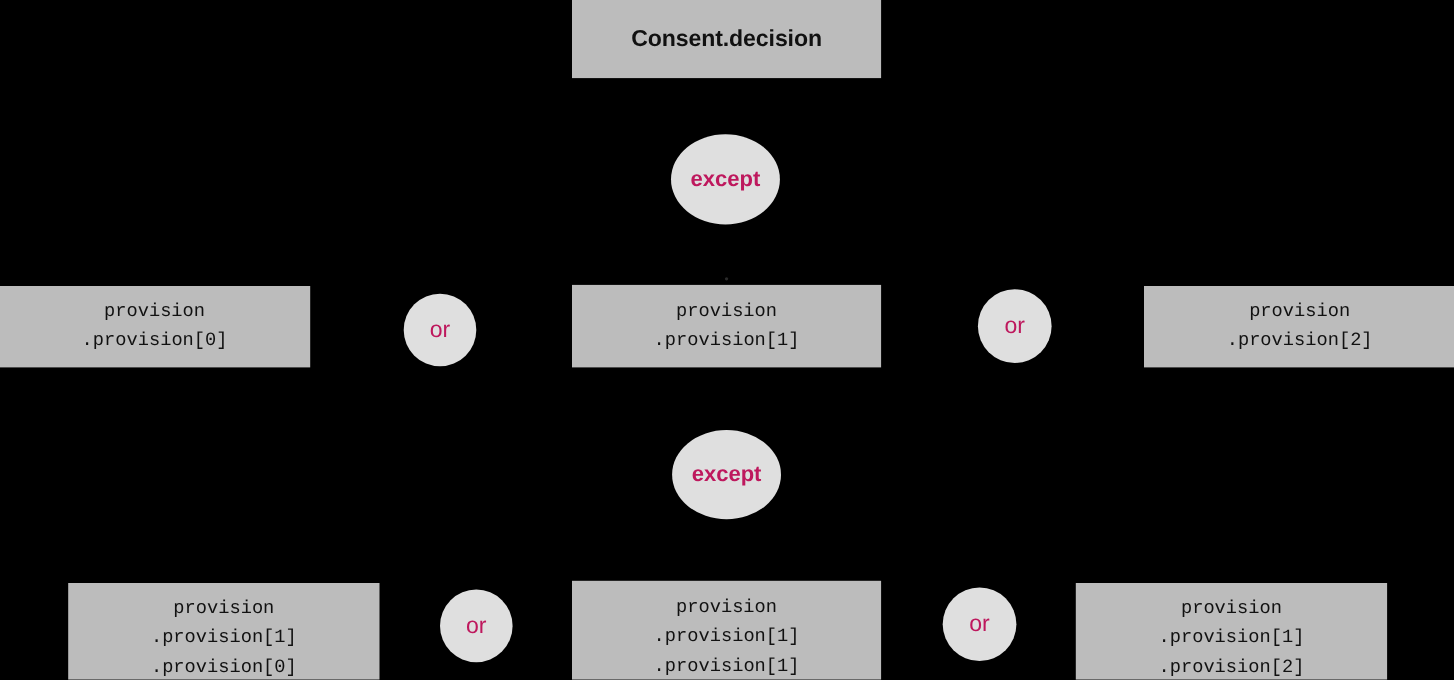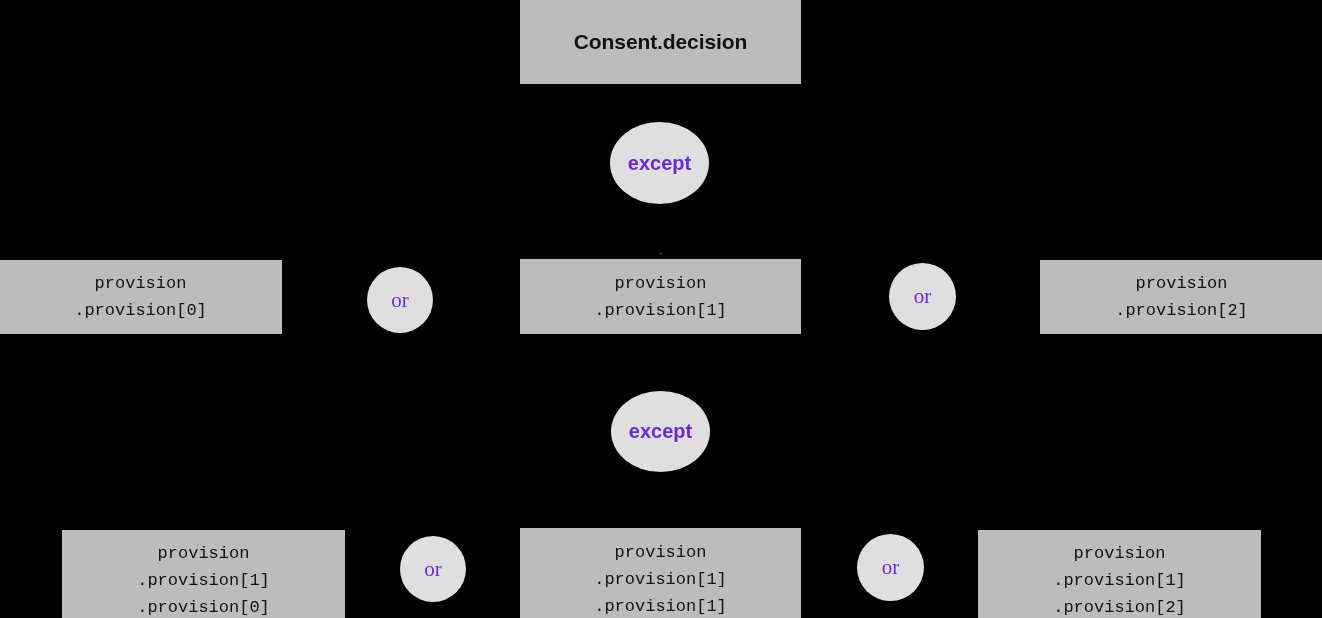--- a/index.html
+++ b/index.html
@@ -39,30 +39,30 @@
     font-size: 17px;
     line-height: 27px;
   }
   .node-box.path .line {
     display: block;
     white-space: pre;
   }
   .op-circle {
     position: absolute;
     background: #dfdfdf;
-    color: #6d28d9;
+    color: #be185d;
     border-radius: 50%;
     display: flex;
     align-items: center;
     justify-content: center;
     box-sizing: border-box;
     text-align: center;
   }
   .op-circle.or-op {
-    font-family: Liberation Serif, serif;
+    font-family: Liberation Sans, sans-serif;
     font-size: 21px;
     font-weight: normal;
   }
   .op-circle.except-op {
     font-family: "Liberation Sans", sans-serif;
     font-size: 20px;
     font-weight: bold;
   }
   .connector-dot {
     position: absolute;
@@ -70,21 +70,21 @@
     height: 3px;
     background: #2a2a2a;
     border-radius: 50%;
   }
 </style>
 </head>
 <body>
 
 <div id="canvas">
 
-  <div class="node-box root" style="left:520px; top:0px; width:281px; height:84px;">
+  <div class="node-box root" style="left:520px; top:0px; width:281px; height:71px;">
     <span class="line">Consent.decision</span>
   </div>
 
   <div class="op-circle except-op" style="left:610px; top:122px; width:99px; height:82px;">
     <span>except</span>
   </div>
 
   <div class="connector-dot" style="left:659px; top:252px;"></div>
   <div class="connector-dot" style="left:659px; top:329px;"></div>
 

